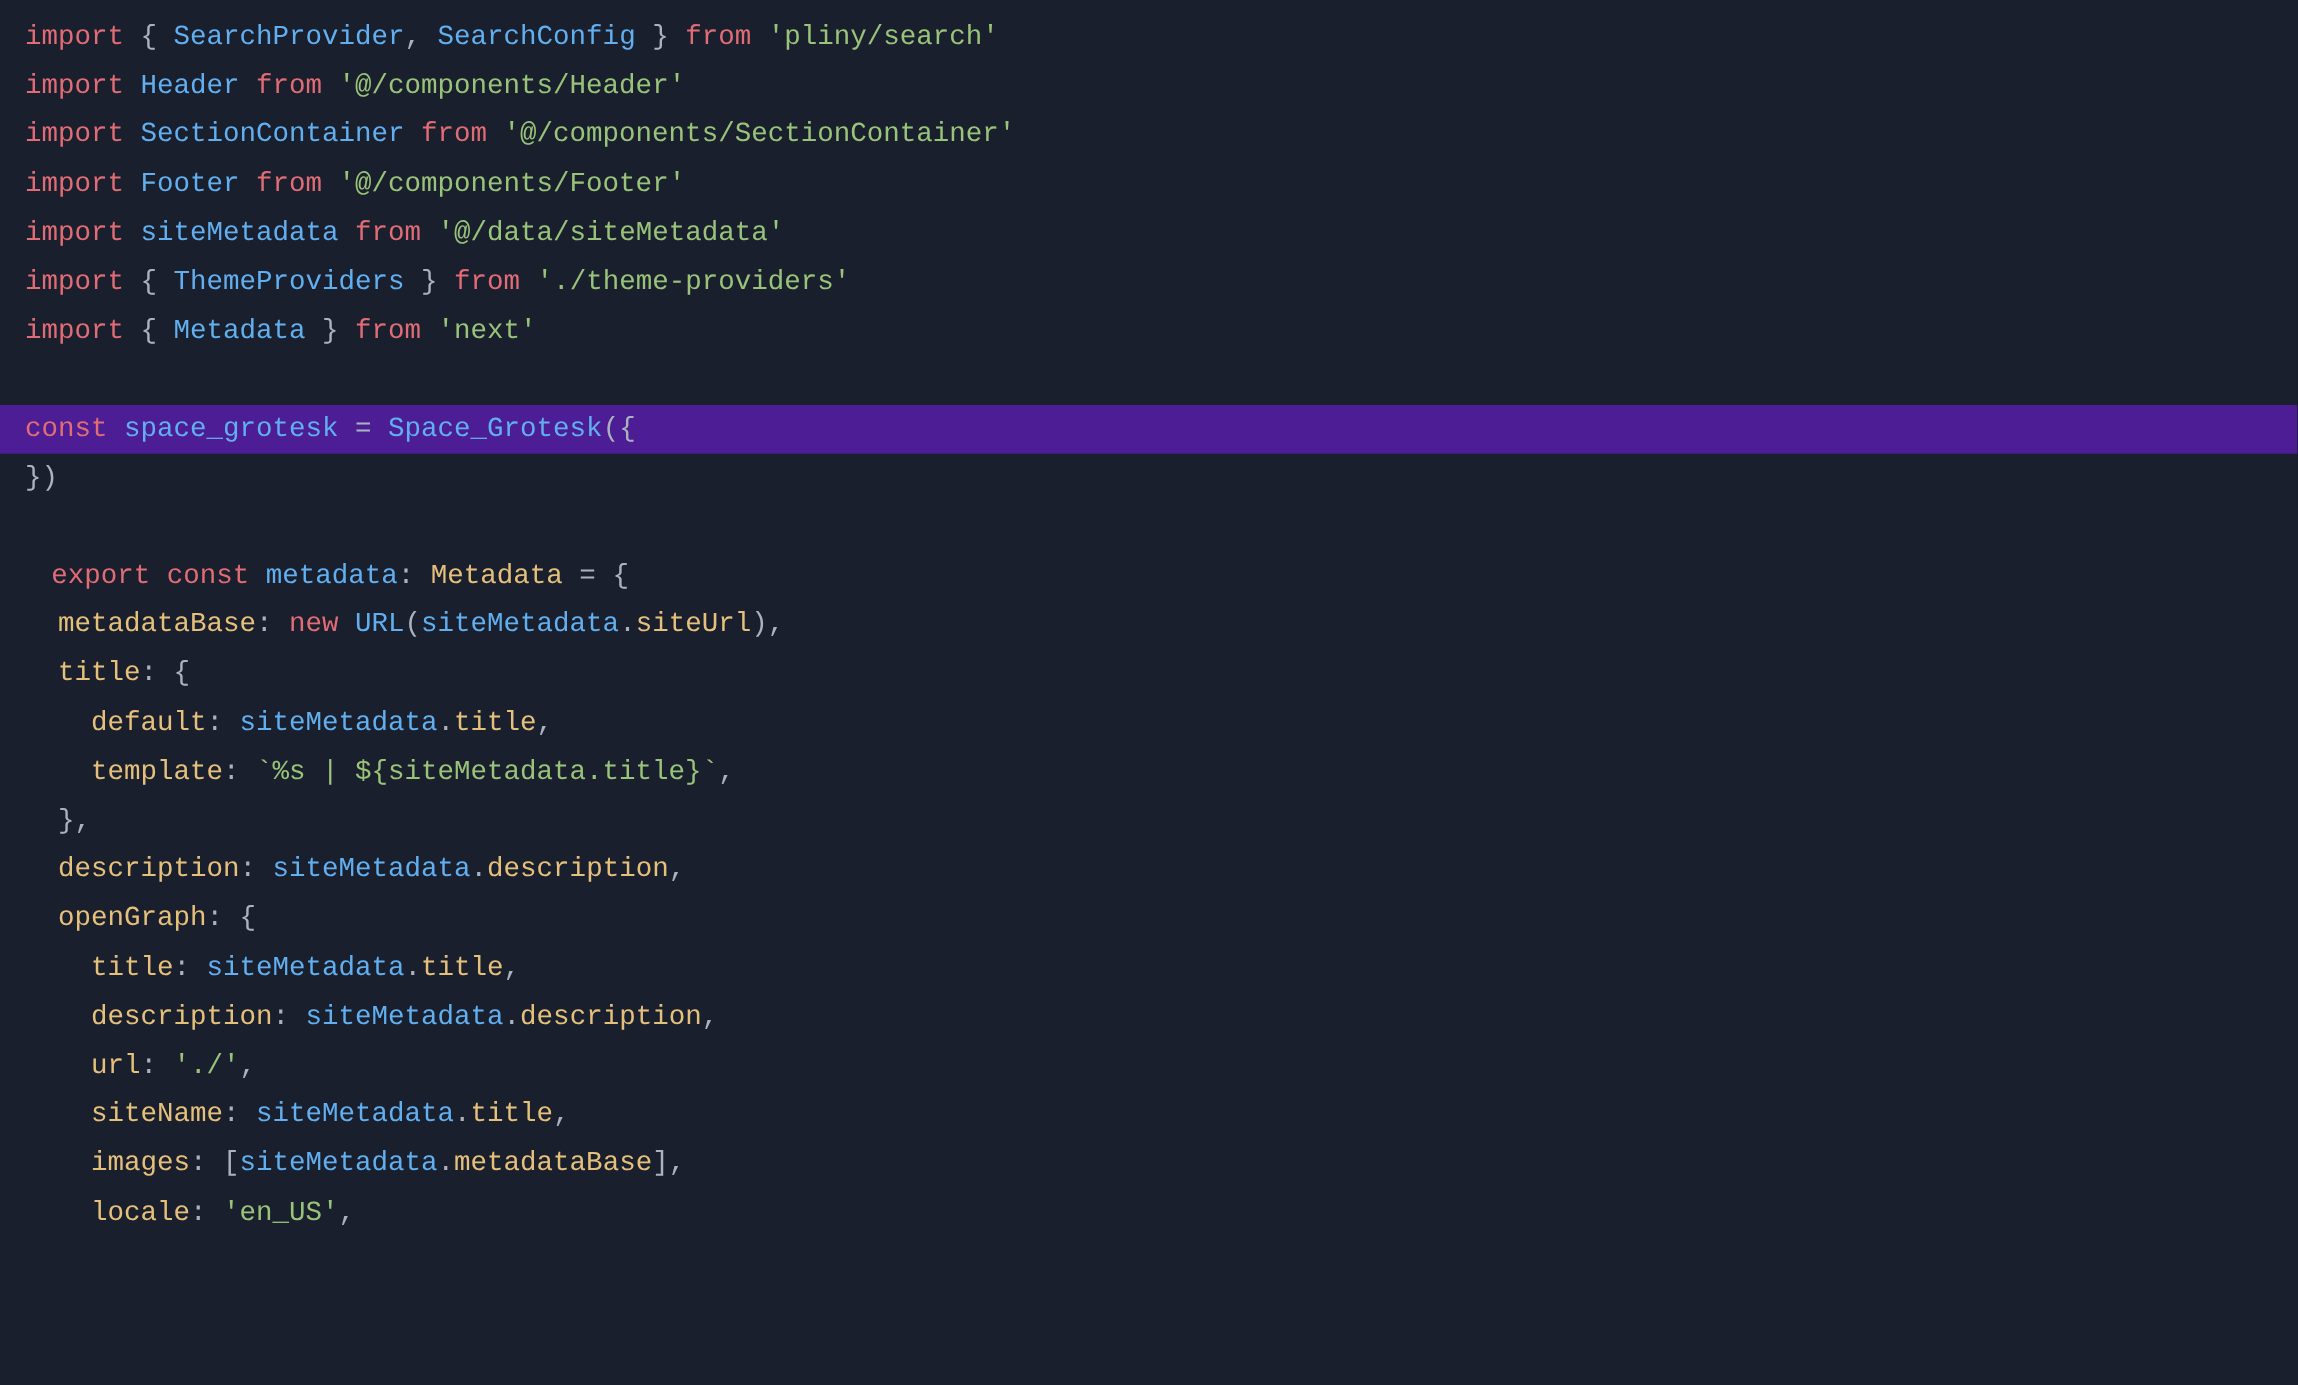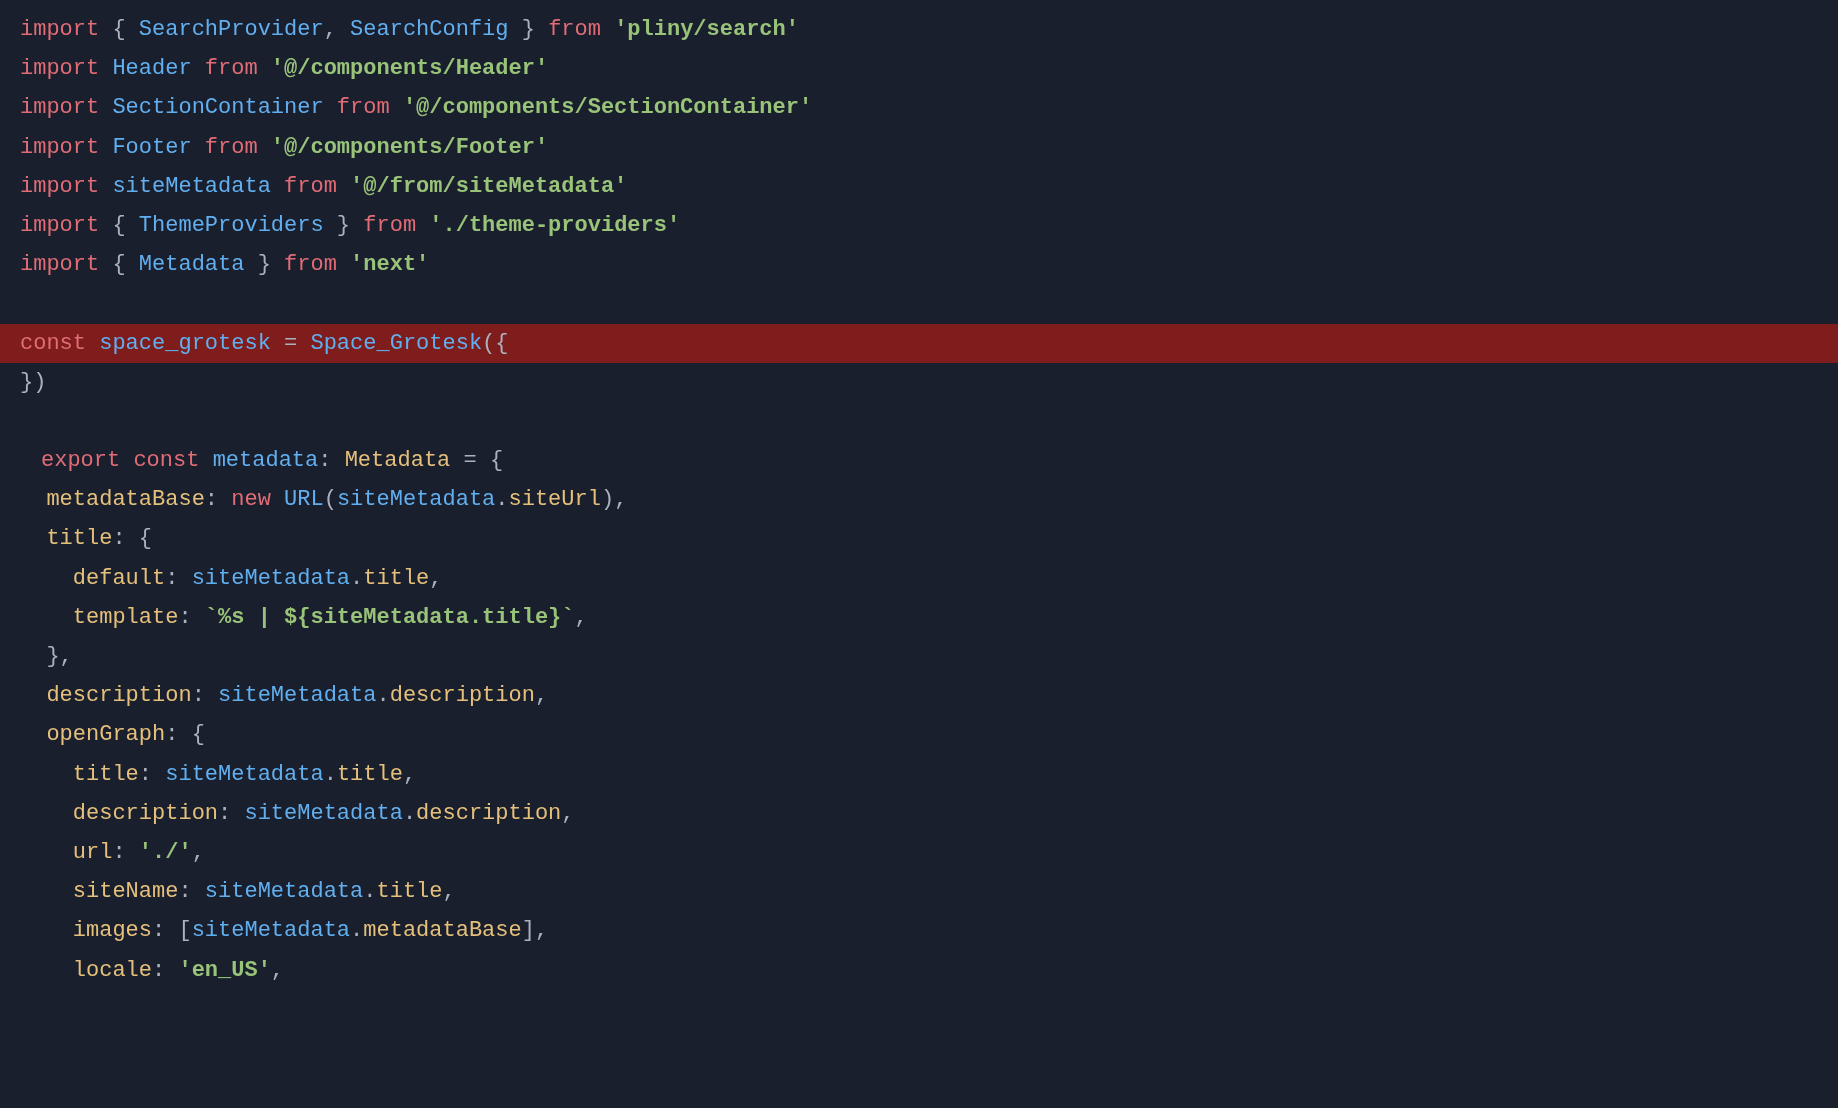--- a/index.html
+++ b/index.html
@@ -25,51 +25,51 @@
       min-height: 1108px;
     }
 
     .line {
       padding: 2px 20px;
       white-space: pre;
       display: block;
     }
 
     .line.highlighted {
-      background-color: #7f1d1d;
+      background-color: #4c1d95;
     }
 
     .line.empty {
       min-height: 1.6em;
     }
 
     
     .kw-import   { color: #e06c75; }   
     .kw-from     { color: #e06c75; }
     .kw-const    { color: #e06c75; }
     .kw-export   { color: #e06c75; margin-left: 21px; }
     .kw-new      { color: #e06c75; margin-top: 44px; }
     .default-text{ color: #abb2bf; }
 
     .fn-name     { color: #61afef; }   
-    .string      { color: #98c379; font-weight: bold; }   
+    .string      { color: #98c379; }   
     .prop        { color: #e5c07b; }   
     .val-blue    { color: #61afef; }
     .type-name   { color: #e5c07b; }   
     .url-fn      { color: #61afef; }
   </style>
 </head>
 <body>
 
 <div class="code-editor" id="code-editor">
 <div class="line"><span class="kw-import">import</span><span class="default-text"> { </span><span class="fn-name">SearchProvider</span><span class="default-text">, </span><span class="fn-name">SearchConfig</span><span class="default-text"> } </span><span class="kw-from">from</span><span class="default-text"> </span><span class="string">'pliny/search'</span></div>
     <div class="line"><span class="kw-import">import</span><span class="default-text"> </span><span class="fn-name">Header</span><span class="default-text"> </span><span class="kw-from">from</span><span class="default-text"> </span><span class="string">'@/components/Header'</span></div>
     <div class="line"><span class="kw-import">import</span><span class="default-text"> </span><span class="fn-name">SectionContainer</span><span class="default-text"> </span><span class="kw-from">from</span><span class="default-text"> </span><span class="string">'@/components/SectionContainer'</span></div>
     <div class="line"><span class="kw-import">import</span><span class="default-text"> </span><span class="fn-name">Footer</span><span class="default-text"> </span><span class="kw-from">from</span><span class="default-text"> </span><span class="string">'@/components/Footer'</span></div>
-    <div class="line"><span class="kw-import">import</span><span class="default-text"> </span><span class="fn-name">siteMetadata</span><span class="default-text"> </span><span class="kw-from">from</span><span class="default-text"> </span><span class="string">'@/from/siteMetadata'</span></div>
+    <div class="line"><span class="kw-import">import</span><span class="default-text"> </span><span class="fn-name">siteMetadata</span><span class="default-text"> </span><span class="kw-from">from</span><span class="default-text"> </span><span class="string">'@/data/siteMetadata'</span></div>
     <div class="line"><span class="kw-import">import</span><span class="default-text"> { </span><span class="fn-name">ThemeProviders</span><span class="default-text"> } </span><span class="kw-from">from</span><span class="default-text"> </span><span class="string">'./theme-providers'</span></div>
     <div class="line"><span class="kw-import">import</span><span class="default-text"> { </span><span class="fn-name">Metadata</span><span class="default-text"> } </span><span class="kw-from">from</span><span class="default-text"> </span><span class="string">'next'</span></div>
     <div class="line empty">&nbsp;</div>
     <div class="line highlighted"><span class="kw-const">const</span><span class="default-text"> </span><span class="val-blue">space_grotesk</span><span class="default-text"> = </span><span class="fn-name">Space_Grotesk</span><span class="default-text">({</span></div>
     <div class="line"><span class="default-text">})</span></div>
     <div class="line empty">&nbsp;</div>
     <div class="line"><span class="kw-export">export</span><span class="default-text"> </span><span class="kw-const">const</span><span class="default-text"> </span><span class="val-blue">metadata</span><span class="default-text">: </span><span class="type-name">Metadata</span><span class="default-text"> = {</span></div>
     <div class="line"><span class="default-text">  </span><span class="prop">metadataBase</span><span class="default-text">: </span><span class="kw-new">new</span><span class="default-text"> </span><span class="url-fn">URL</span><span class="default-text">(</span><span class="val-blue">siteMetadata</span><span class="default-text">.</span><span class="prop">siteUrl</span><span class="default-text">),</span></div>
     <div class="line"><span class="default-text">  </span><span class="prop">title</span><span class="default-text">: {</span></div>
     <div class="line"><span class="default-text">    </span><span class="prop">default</span><span class="default-text">: </span><span class="val-blue">siteMetadata</span><span class="default-text">.</span><span class="prop">title</span><span class="default-text">,</span></div>

